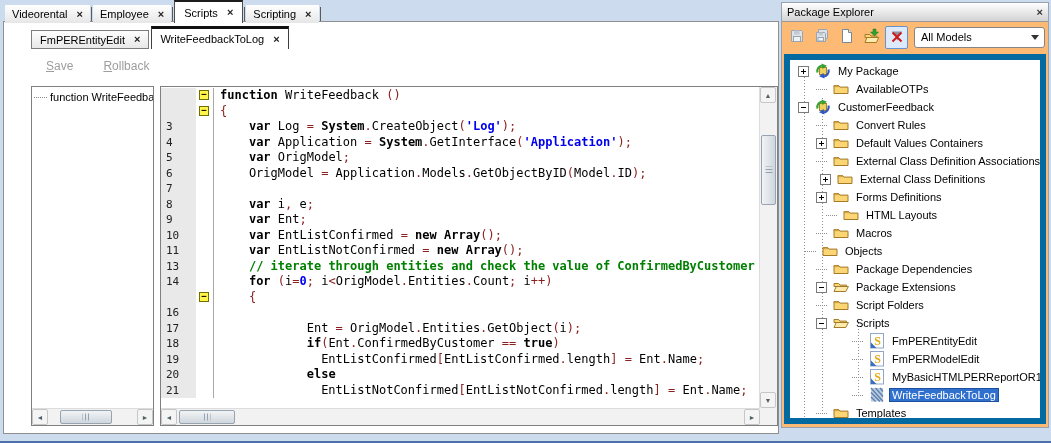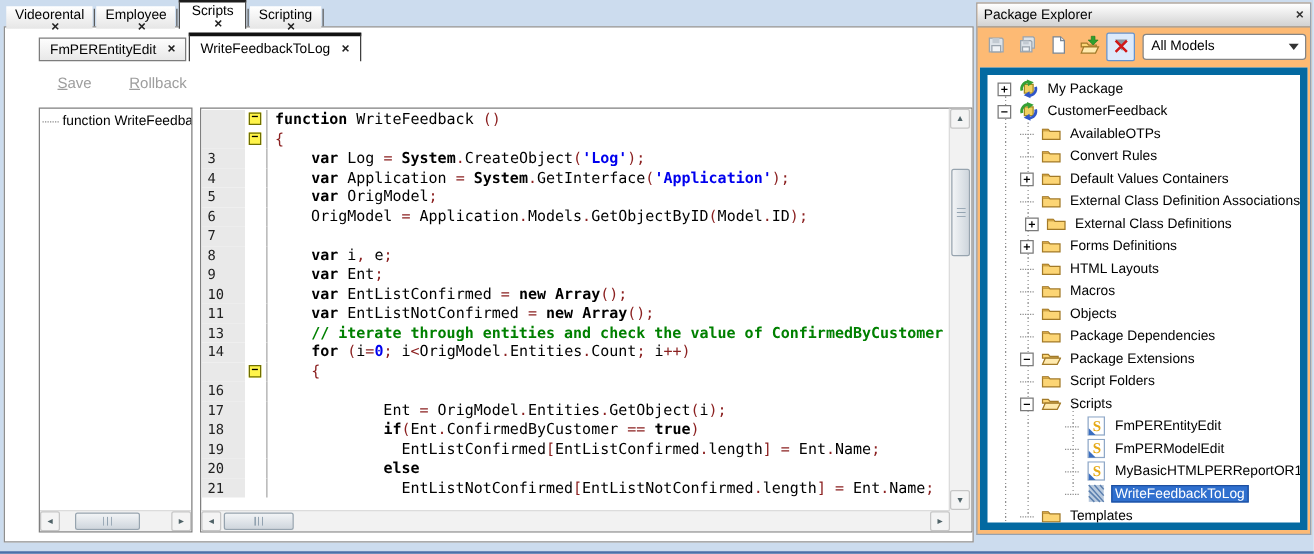--- a/index.html
+++ b/index.html
@@ -8,21 +8,21 @@
     background:#ccdcee;font-family:"Liberation Sans",sans-serif;font-size:11px;color:#000;
   }
   .bottom-edge{position:absolute;left:0;right:0;bottom:0;height:2px;background:#4c70a8;}
 
   
   .main-page{position:absolute;left:3px;top:21px;width:774px;height:411px;background:#fff;border:1px solid #8f8f8f;}
 
   
   .doc-tabstrip{position:absolute;left:5px;top:1px;height:22px;display:flex;align-items:flex-end;z-index:5;}
   .doc-tabstrip .tab{display:inline-flex;align-items:center;height:16px;padding:1px 7px 1px 7px;
-     background:linear-gradient(#ffffff,#e6e6e6);white-space:nowrap;cursor:default;flex-direction:column;}
+     background:linear-gradient(#ffffff,#e6e6e6);white-space:nowrap;cursor:default;}
   .doc-tabstrip .tab.active{height:19px;background:#fff;border:1px solid #4d4d4d;border-top:2px solid #1d1d1d;border-bottom:none;padding:1px 9px;}
   .tab-label{font-size:11px;}
   .tab-close{margin-left:9px;font-size:11px;font-weight:bold;color:#222;line-height:9px;}
   .tab-sep{width:1px;height:14px;background:#5a5a5a;margin:0 1px 2px 1px;align-self:flex-end;}
 
   
   .editor-tabstrip{position:absolute;left:27px;top:4px;height:23px;display:flex;align-items:flex-end;z-index:4;}
   .editor-tabstrip .tab{display:inline-flex;align-items:center;height:15px;padding:1px 8px;
      background:linear-gradient(#fdfdfd,#e8e8e8);border:1px solid #7c7c7c;margin-right:2px;white-space:nowrap;}
   .editor-tabstrip .tab.active{height:18px;background:#fff;border:1px solid #3f3f3f;border-top:3px solid #111;border-bottom:none;}
@@ -339,20 +339,30 @@
           <svg width="16" height="16" viewBox="0 0 16 16">
             <rect x="4.5" y="4.5" width="7" height="7" fill="#f0d060" stroke="#a08820"></rect>
             <path d="M2.5 9.5 A5.5 5.5 0 0 1 8 2.5" stroke="#35a035" stroke-width="2.2" fill="none"></path>
             <path d="M6.5 0.5 L12 2.8 L7.5 6 z" fill="#35a035"></path>
             <path d="M13.5 6.5 A5.5 5.5 0 0 1 8 13.5" stroke="#3056c8" stroke-width="2.2" fill="none"></path>
             <path d="M9.5 15.5 L4 13.2 L8.5 10 z" fill="#3056c8"></path>
           </svg>
         </span>
         <span class="pe-label">My Package</span>
       </div>
+      <div class="pe-row" style="padding-left: 26px;">
+        <span class="dash"></span>
+        <span class="tico">
+          <svg width="16" height="16" viewBox="0 0 16 16">
+            <path d="M1 4.5 h4.6 l1.4 1.6 H15 V12.5 H1 z" fill="#fcd575" stroke="#a27a28"></path>
+            <path d="M1 4.5 h4.6 l1 1.2 H1 z" fill="#eebc54" stroke="#a27a28" stroke-width="0.5"></path>
+          </svg>
+        </span>
+        <span class="pe-label">AvailableOTPs</span>
+      </div>
       <div class="pe-row" style="padding-left: 8px;">
         <span class="exp">
           <i></i>
         </span>
         <span class="tico">
           <svg width="16" height="16" viewBox="0 0 16 16">
             <rect x="4.5" y="4.5" width="7" height="7" fill="#f0d060" stroke="#a08820"></rect>
             <path d="M2.5 9.5 A5.5 5.5 0 0 1 8 2.5" stroke="#35a035" stroke-width="2.2" fill="none"></path>
             <path d="M6.5 0.5 L12 2.8 L7.5 6 z" fill="#35a035"></path>
             <path d="M13.5 6.5 A5.5 5.5 0 0 1 8 13.5" stroke="#3056c8" stroke-width="2.2" fill="none"></path>
@@ -362,30 +372,20 @@
         <span class="pe-label">CustomerFeedback</span>
       </div>
       <div class="pe-row" style="padding-left: 26px;">
         <span class="dash"></span>
         <span class="tico">
           <svg width="16" height="16" viewBox="0 0 16 16">
             <path d="M1 4.5 h4.6 l1.4 1.6 H15 V12.5 H1 z" fill="#fcd575" stroke="#a27a28"></path>
             <path d="M1 4.5 h4.6 l1 1.2 H1 z" fill="#eebc54" stroke="#a27a28" stroke-width="0.5"></path>
           </svg>
         </span>
-        <span class="pe-label">AvailableOTPs</span>
-      </div>
-      <div class="pe-row" style="padding-left: 26px;">
-        <span class="dash"></span>
-        <span class="tico">
-          <svg width="16" height="16" viewBox="0 0 16 16">
-            <path d="M1 4.5 h4.6 l1.4 1.6 H15 V12.5 H1 z" fill="#fcd575" stroke="#a27a28"></path>
-            <path d="M1 4.5 h4.6 l1 1.2 H1 z" fill="#eebc54" stroke="#a27a28" stroke-width="0.5"></path>
-          </svg>
-        </span>
         <span class="pe-label">Convert Rules</span>
       </div>
       <div class="pe-row" style="padding-left: 26px;">
         <span class="exp">
           <i></i>
           <b></b>
         </span>
         <span class="tico">
           <svg width="16" height="16" viewBox="0 0 16 16">
             <path d="M1 4.5 h4.6 l1.4 1.6 H15 V12.5 H1 z" fill="#fcd575" stroke="#a27a28"></path>
@@ -423,41 +423,41 @@
           <b></b>
         </span>
         <span class="tico">
           <svg width="16" height="16" viewBox="0 0 16 16">
             <path d="M1 4.5 h4.6 l1.4 1.6 H15 V12.5 H1 z" fill="#fcd575" stroke="#a27a28"></path>
             <path d="M1 4.5 h4.6 l1 1.2 H1 z" fill="#eebc54" stroke="#a27a28" stroke-width="0.5"></path>
           </svg>
         </span>
         <span class="pe-label">Forms Definitions</span>
       </div>
-      <div class="pe-row" style="padding-left: 26px;">
+      <div class="pe-row" style="padding-left: 36px;">
         <span class="dash"></span>
         <span class="tico">
           <svg width="16" height="16" viewBox="0 0 16 16">
             <path d="M1 4.5 h4.6 l1.4 1.6 H15 V12.5 H1 z" fill="#fcd575" stroke="#a27a28"></path>
             <path d="M1 4.5 h4.6 l1 1.2 H1 z" fill="#eebc54" stroke="#a27a28" stroke-width="0.5"></path>
           </svg>
         </span>
         <span class="pe-label">HTML Layouts</span>
       </div>
       <div class="pe-row" style="padding-left: 26px;">
         <span class="dash"></span>
         <span class="tico">
           <svg width="16" height="16" viewBox="0 0 16 16">
             <path d="M1 4.5 h4.6 l1.4 1.6 H15 V12.5 H1 z" fill="#fcd575" stroke="#a27a28"></path>
             <path d="M1 4.5 h4.6 l1 1.2 H1 z" fill="#eebc54" stroke="#a27a28" stroke-width="0.5"></path>
           </svg>
         </span>
         <span class="pe-label">Macros</span>
       </div>
-      <div class="pe-row" style="padding-left: 26px; align-items: center;">
+      <div class="pe-row" style="padding-left: 15px; align-items: center;">
         <span class="dash"></span>
         <span class="tico">
           <svg width="16" height="16" viewBox="0 0 16 16">
             <path d="M1 4.5 h4.6 l1.4 1.6 H15 V12.5 H1 z" fill="#fcd575" stroke="#a27a28"></path>
             <path d="M1 4.5 h4.6 l1 1.2 H1 z" fill="#eebc54" stroke="#a27a28" stroke-width="0.5"></path>
           </svg>
         </span>
         <span class="pe-label">Objects</span>
       </div>
       <div class="pe-row" style="padding-left: 26px;">

